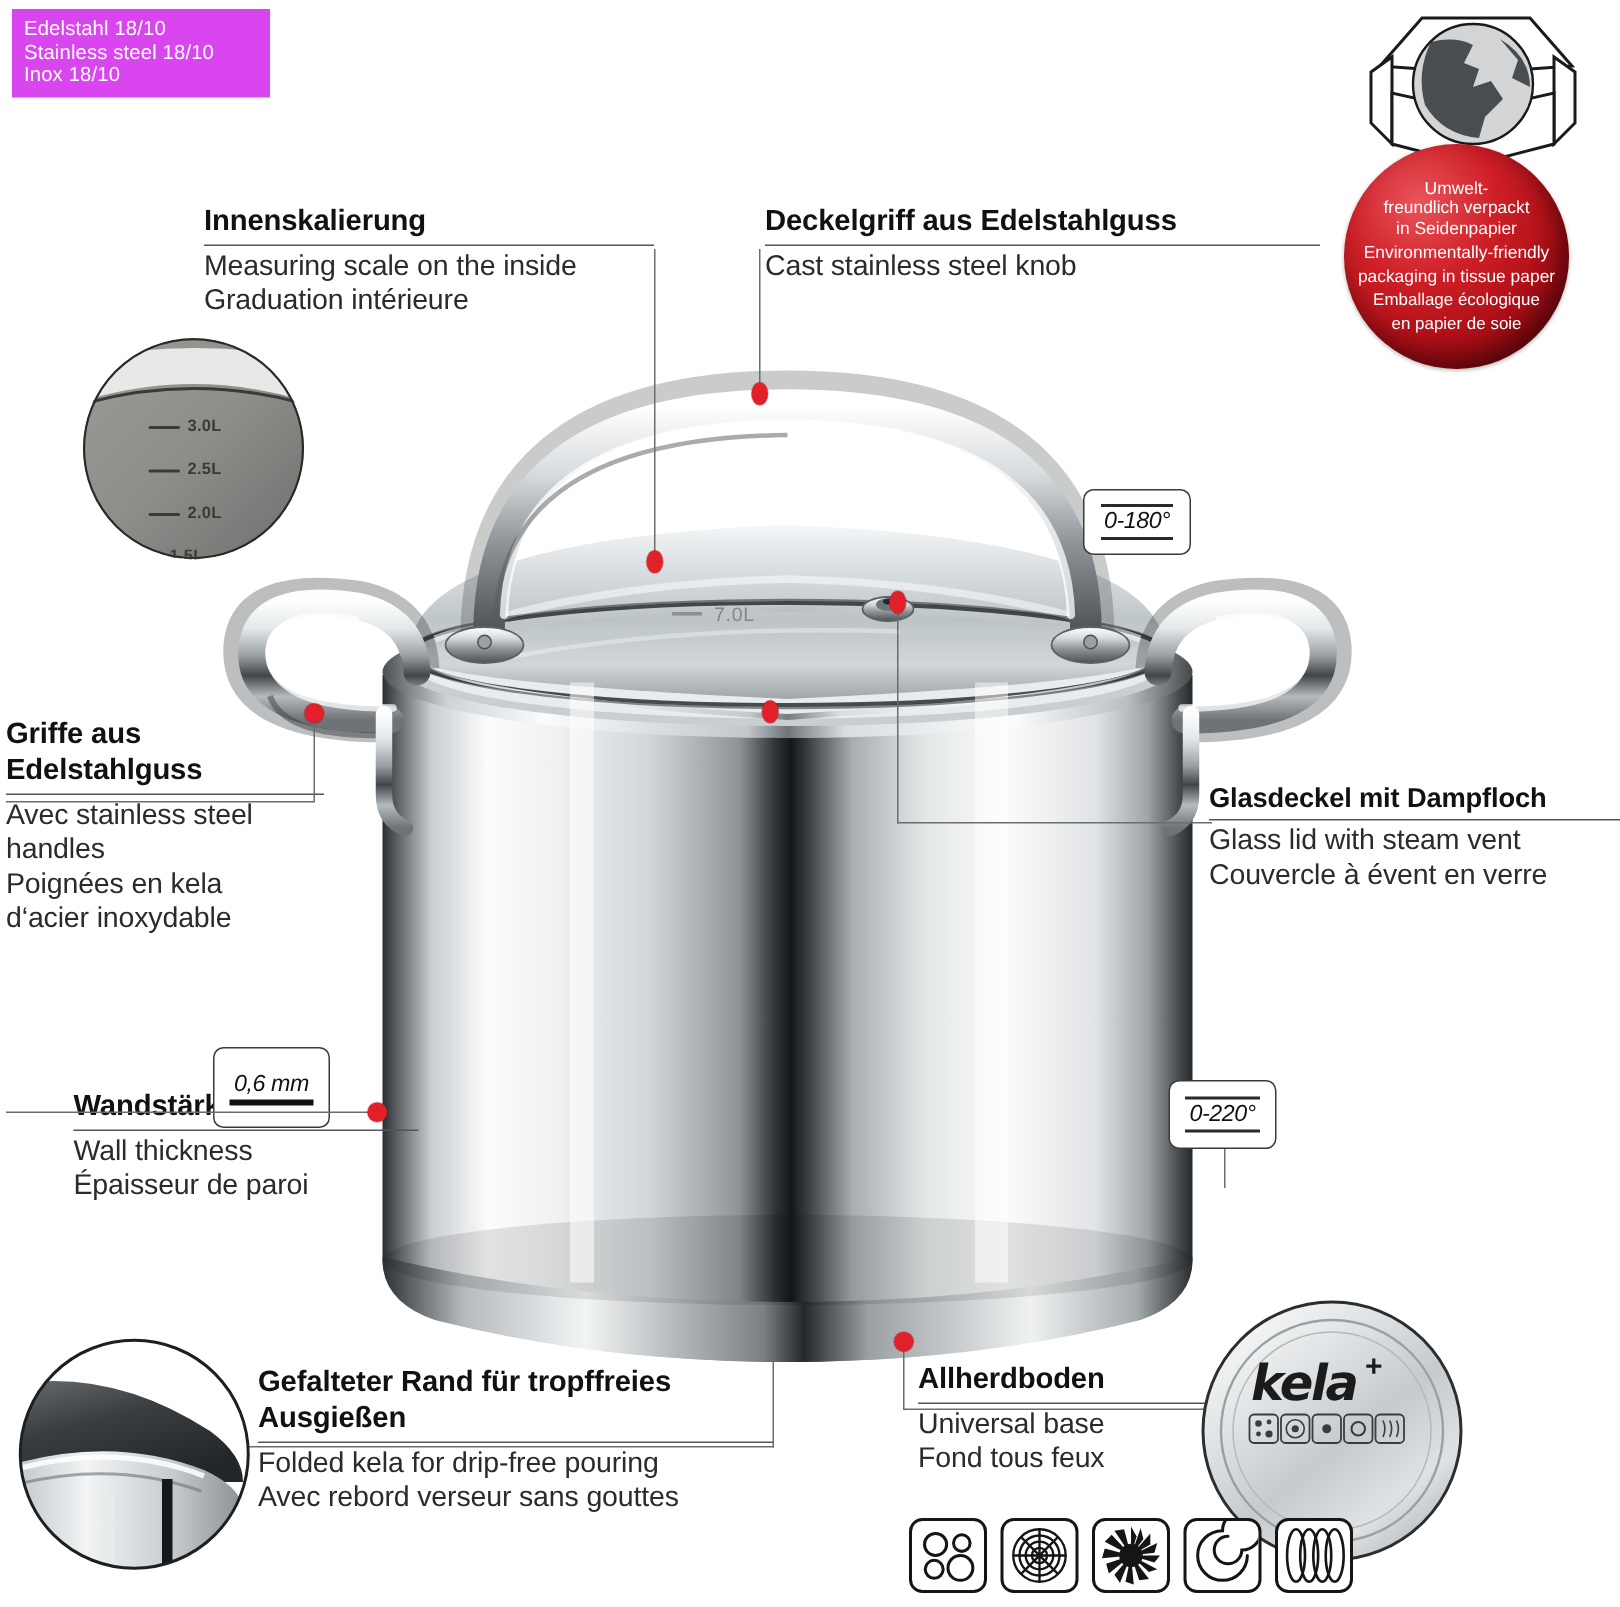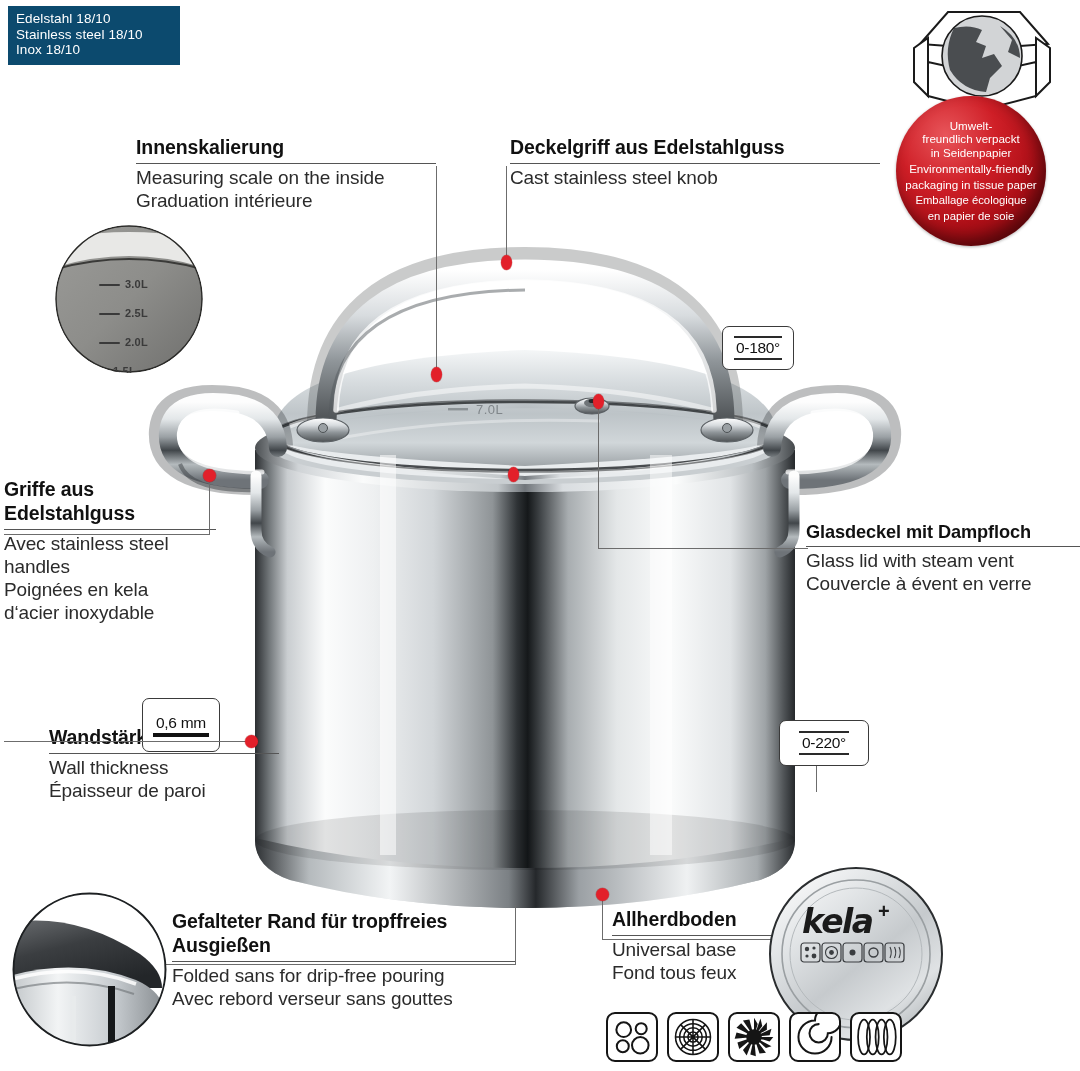--- a/index.html
+++ b/index.html
@@ -14,21 +14,21 @@
     height:1071px;
     overflow:hidden;
     background:#ffffff;
   }
   .abs{position:absolute;}
 
   
   #banner{
     left:8px; top:6px;
     width:172px;
-    background:#0c4a6e;
+    background:#d946ef;
     color:#ffffff;
     padding:5px 8px 7px 8px;
     box-sizing:border-box;
     line-height:1.15;
     font-size:13.5px;
     letter-spacing:.1px;
   }
   #banner div{white-space:nowrap;}
 
   
@@ -65,20 +65,21 @@
   
   .chip{
     border:1.6px solid #3a3a3a;
     border-radius:7px;
     background:#ffffff;
     display:flex;
     flex-direction:column;
     align-items:center;
     justify-content:center;
     box-sizing:border-box;
+    font-style:italic;
   }
   .chip .line{background:#2a2a2a;height:1.7px;}
   .chip .val{
     font-size:15.5px;
     color:#111;
     letter-spacing:-.3px;
     padding:1px 0;
     white-space:nowrap;
   }
   .chip.thick .bar{background:#111;height:4.5px;}
@@ -109,21 +110,21 @@
     width:52px;height:50px;
     border:2.2px solid #151515;
     border-radius:9px;
     position:relative;
     background:#fff;
     box-sizing:border-box;
     overflow:hidden;
   }
 
   
-  #disc{left:768px;top:866px;width:176px;height:176px;}
+  #disc{left:800px;top:866px;width:176px;height:176px;}
   .kela-word{
     font-family:"DejaVu Sans","Liberation Sans",sans-serif;
     font-weight:bold;font-style:italic;
     font-size:33px;color:#1b1b1b;letter-spacing:-1.6px;
   }
 
   
   .inset-circle{border-radius:50%;overflow:hidden;position:absolute;}
 
   .scaleTick{position:absolute;background:#3a3a3a;height:2.4px;width:21px;border-radius:1px;}
@@ -366,32 +367,32 @@
     <div class="sub">Wall thickness</div>
     <div class="sub">Épaisseur de paroi</div>
   </div>
   <div class="abs chip thick" style="left:142px;top:674px;width:78px;height:54px;margin-top:24px;">
     <div class="val">0,6 mm</div>
     <div class="bar" style="width:56px;"></div>
   </div>
   <div class="abs lead-h" style="left:4px;top:741px;width:246px;"></div>
   <div class="abs dot" style="left:245px;top:735px;"></div>
 
-  <div class="abs chip" style="left:779px;top:720px;width:90px;height:46px;">
+  <div class="abs chip" style="left:779px;top:720px;width:72px;height:46px;">
     <div class="line" style="width:50px;"></div>
     <div class="val">0-220°</div>
     <div class="line" style="width:50px;"></div>
   </div>
   <div class="abs lead-v" style="left:816px;top:766px;height:26px;"></div>
 
   <div class="abs callout" style="left:172px;top:910px;width:344px;">
     <div class="hd wrap">Gefalteter Rand für tropffreies</div>
     <div class="hd wrap">Ausgießen</div>
     <div class="rule"></div>
-    <div class="sub">Folded sans for drip-free pouring</div>
+    <div class="sub">Folded kela for drip-free pouring</div>
     <div class="sub">Avec rebord verseur sans gouttes</div>
   </div>
   <div class="abs lead-v" style="left:515px;top:905px;height:60px;"></div>
   <div class="abs lead-h" style="left:152px;top:964px;width:364px;"></div>
 
   <div class="inset-circle" style="left:12px;top:892px;width:155px;height:155px;">
     <svg style="width:155px;height:155px;" viewBox="0 0 155 155">
       <defs>
         <linearGradient id="edgeDark" x1="0" y1="0" x2="0.6" y2="1">
           <stop offset="0" stop-color="#6a6d70"></stop>

